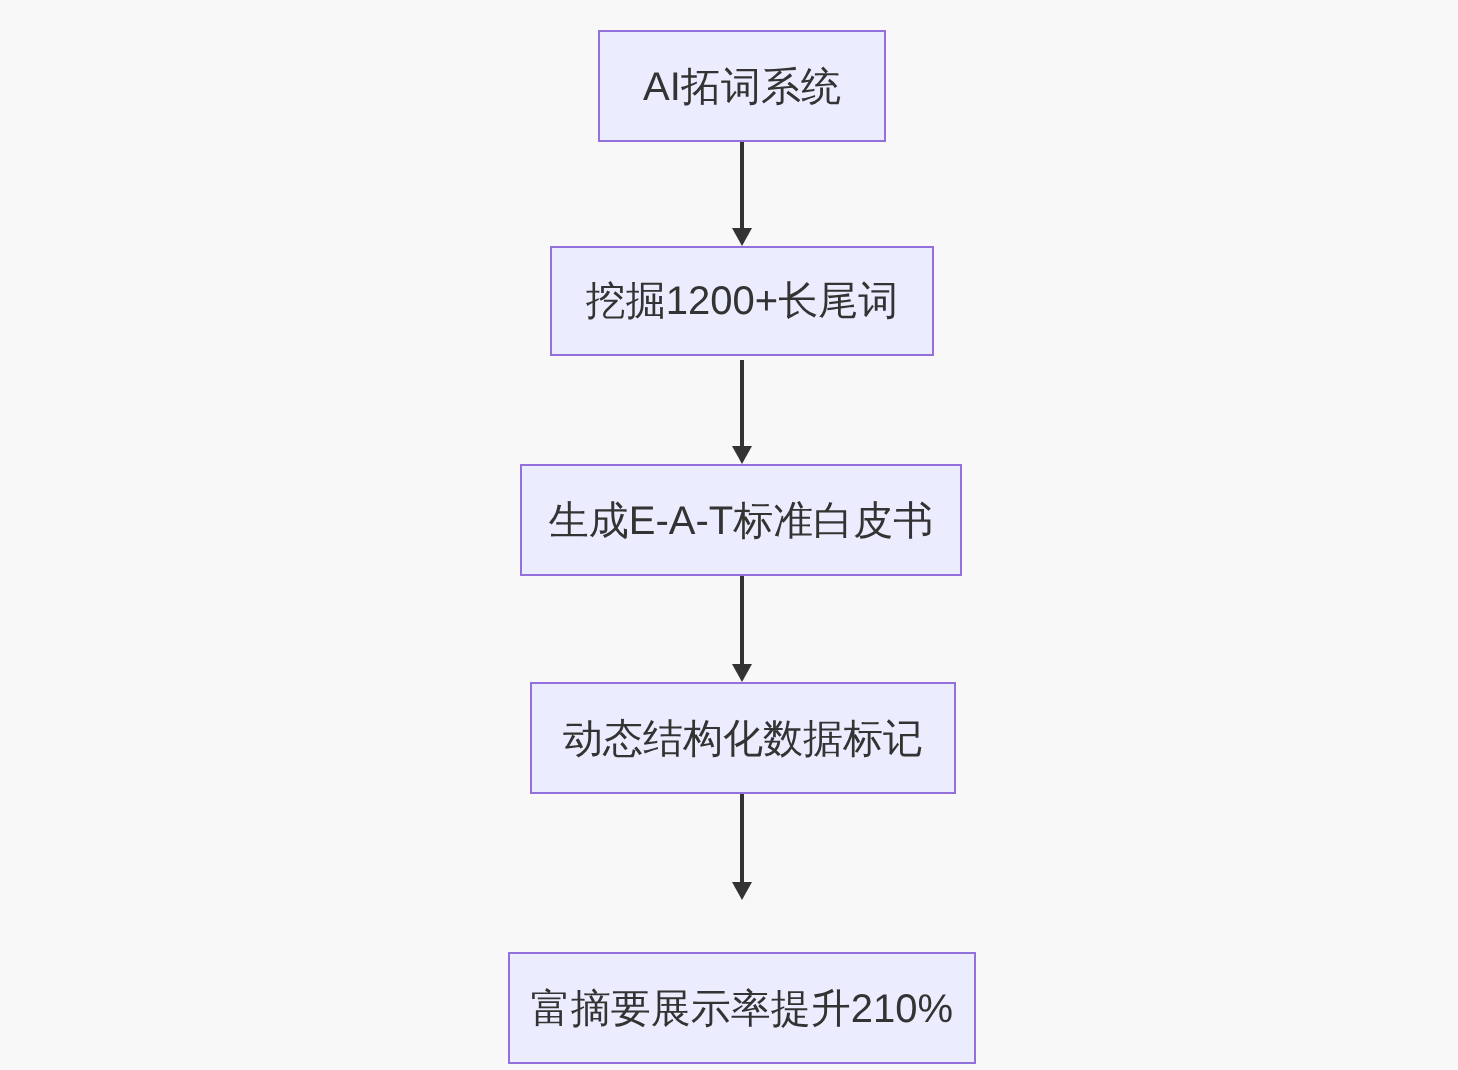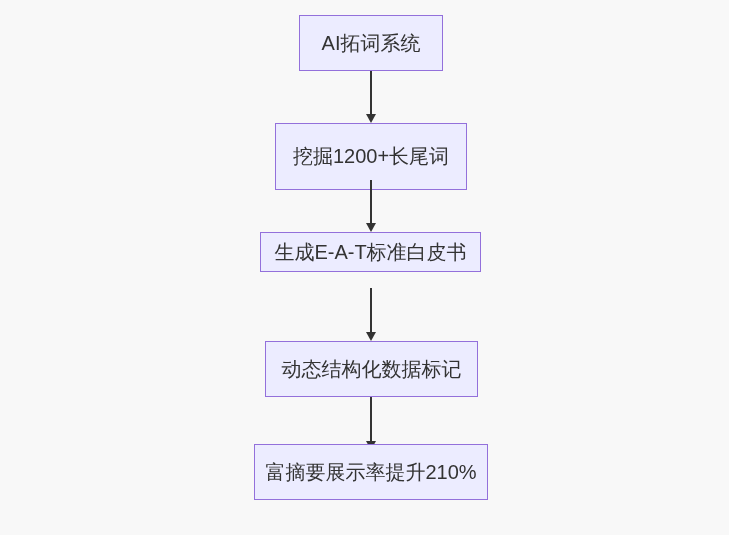--- a/index.html
+++ b/index.html
@@ -22,24 +22,24 @@
     border: 1.3px solid var(--node-border, #9370DB);
     color: var(--node-text, #333333);
     font-size: 20px;
     display: flex;
     align-items: center;
     justify-content: center;
     text-align: center;
     white-space: nowrap;
   }
   .n1 { left: 299px; top: 15px;  width: 144px; height: 56px; }
-  .n2 { left: 275px; top: 123px; width: 192px; height: 67px; }
-  .n3 { left: 260px; top: 232px; width: 221px; height: 40px; }
+  .n2 { left: 275px; top: 123px; width: 192px; height: 55px; }
+  .n3 { left: 260px; top: 232px; width: 221px; height: 56px; }
   .n4 { left: 265px; top: 341px; width: 213px; height: 56px; text-align: right; }
-  .n5 { left: 254px; top: 444px; width: 234px; height: 56px; }
+  .n5 { left: 254px; top: 476px; width: 234px; height: 56px; }
 
   .arrow {
     position: absolute;
     left: 365px;
     width: 12px;
     display: flex;
     flex-direction: column;
     align-items: center;
   }
   .a1 { top: 71px;  height: 52px; }

